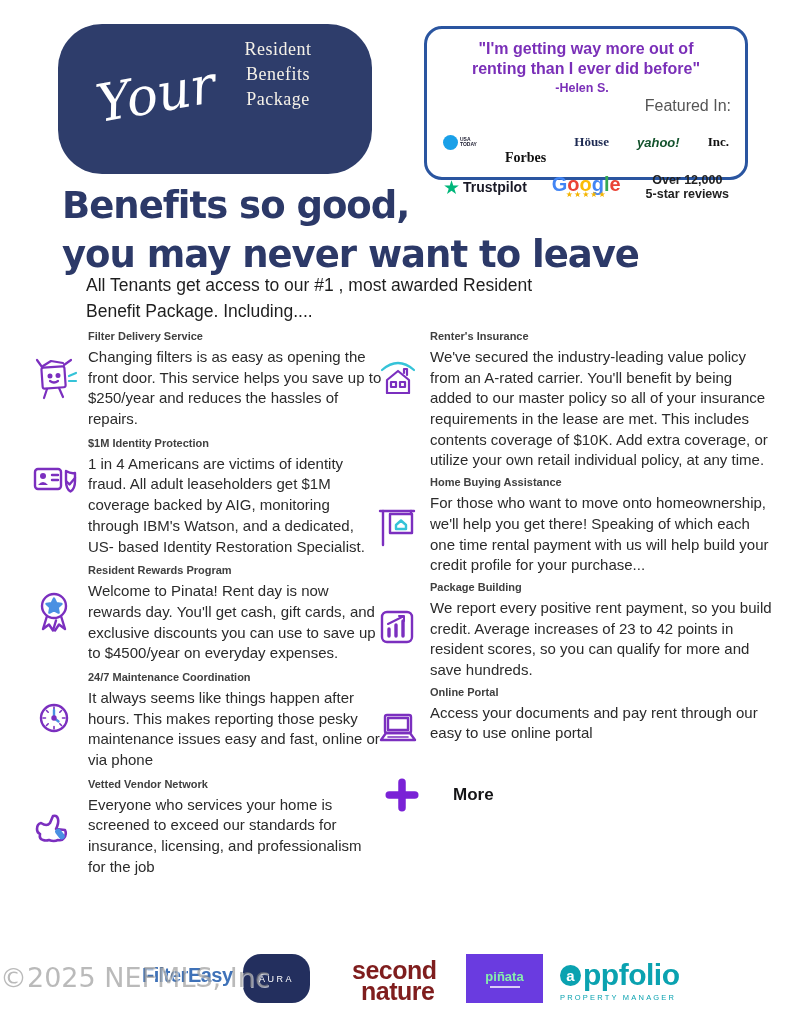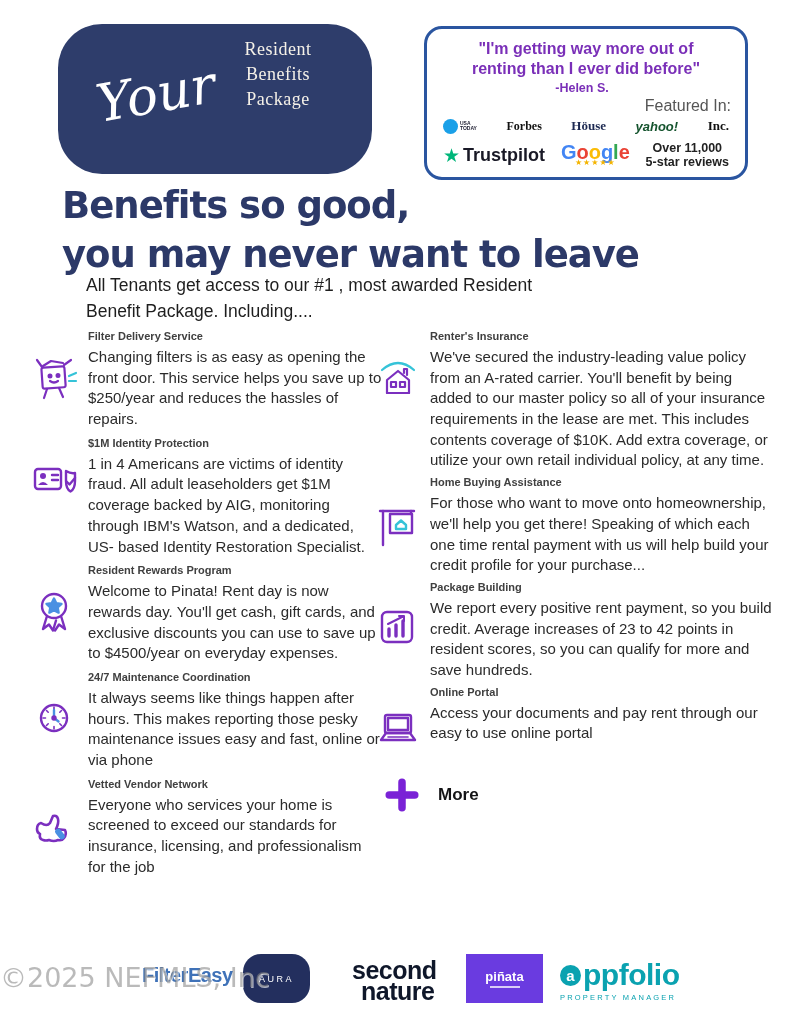--- a/index.html
+++ b/index.html
@@ -20,28 +20,28 @@
   
   .card { position:absolute; left:424px; top:26px; width:324px; height:154px;
           border:3px solid #2a55a0; border-radius:18px; background:#fff; padding:10px 14px 8px; }
   .quote { text-align:center; color:#7a2fb8; font-weight:bold; font-size:16px; line-height:1.25; }
   .attrib { text-align:center; color:#7a2fb8; font-weight:bold; font-size:12.5px; margin-top:2px; padding-right:8px;}
   .featured-label { font-size:16px; color:#555; margin-top:2px;text-align:right; }
   .logo-row { display:flex; align-items:center; justify-content:space-between; margin-top:3px; padding:0 2px; }
   .usat { display:flex; align-items:center; gap:2px; }
   .usat-dot { width:15px; height:15px; border-radius:50%; background:#1aa0e8; }
   .usat-txt { font-size:5px; font-weight:bold; color:#1a1a2e; line-height:1.1; }
-  .forbes { font-family:"Liberation Serif", serif; font-weight:bold; font-size:12px; color:#111; }
+  .forbes { font-family:"Liberation Serif", serif; font-weight:bold; font-size:14px; color:#111;margin-top:32px; }
   .house  { font-family:"Liberation Serif", serif; font-weight:bold; font-size:13px; color:#1d2a52; }
   .yahoo  { font-style:italic; font-weight:700; font-size:13px; color:#14532d; }
   .incmag { font-family:"Liberation Serif", serif; font-weight:900; font-size:13px; color:#111; }
   .review-row { display:flex; align-items:center; justify-content:space-between; margin-top:7px; padding:0 2px; }
   .tp { display:flex; align-items:center; gap:3px; }
   .tp-star { color:#00b67a; font-size:19px; line-height:1; }
-  .tp-word { font-size:18px; font-weight:bold; color:#191926; }
+  .tp-word { font-size:14px; font-weight:bold; color:#191926; }
   .google { text-align:center; line-height:.8; }
   .gword { font-size:20px; font-weight:bold; }
   .g1{color:#4285F4}.g2{color:#EA4335}.g3{color:#FBBC05}.g4{color:#4285F4}.g5{color:#34A853}.g6{color:#EA4335}
   .gstars { font-size:8px; color:#f4b400; letter-spacing:1px; }
   .reviews { font-size:12.5px; font-weight:bold; color:#222; text-align:center; line-height:1.15; }
 
   
   .headline { position:absolute; left:62px; top:182px; color:#2c3968;
               font-family:"DejaVu Sans", sans-serif; font-weight:bold;
               font-size:37px; letter-spacing:-1px; line-height:1.32; }
@@ -49,37 +49,37 @@
 
   
   .col { position:absolute; top:330px; }
   .col-left  { left:30px;  width:352px; }
   .col-right { left:374px; width:400px; }
   .item { display:grid; grid-template-columns:58px 1fr; margin-bottom:7px; }
   .col-right .item { grid-template-columns:56px 1fr; margin-bottom:5px; }
   .item-title { grid-column:2; font-size:11px; font-weight:bold; color:#404040; margin-bottom:5px; }
   .item-icon { grid-column:1; grid-row:2; padding-top:6px; }
   .item-body { grid-column:2; grid-row:2; font-size:15px; color:#2b2b2b; line-height:1.38; }
-  .more-row { display:flex; align-items:center; gap:18px; margin-top:28px; margin-left:10px; }
+  .more-row { display:flex; align-items:center; gap:33px; margin-top:28px; margin-left:10px; }
   .more-label { font-size:17px; font-weight:bold; color:#141416; }
 
   
   .partners { position:absolute; left:0; top:948px; width:800px; height:70px; }
   .p-filtereasy { position:absolute; left:142px; top:16px; font-size:20px; font-weight:800;
                   color:#3f72b8; letter-spacing:-.5px;
                   text-shadow:0 0 2px #fff, 0 0 1px #fff; }
   .p-aura { position:absolute; left:243px; top:6px; width:67px; height:49px; background:#232f5e;
             display:flex; align-items:center; justify-content:center;border-radius:18px; }
   .p-aura span { color:#fff; font-size:9px; letter-spacing:2.5px; }
-  .p-secondnature { position:absolute; left:352px; top:12px; color:#0f172a;
+  .p-secondnature { position:absolute; left:352px; top:12px; color:#7f1d1d;
                     font-weight:800; font-size:25px; line-height:.82; letter-spacing:-.5px; }
   .p-secondnature .sn2 { margin-left:9px; }
   .p-pinata { position:absolute; left:466px; top:6px; width:77px; height:49px; background:#6a3be0;
               display:flex; flex-direction:column; align-items:center; justify-content:center; gap:2px; }
-  .p-pinata span { color:#ffffff; font-size:13px; font-weight:bold; }
+  .p-pinata span { color:#86efac; font-size:13px; font-weight:bold; }
   .p-pinata .sub-line { width:30px; height:2px; background:rgba(255,255,255,.75); }
   .p-appfolio { position:absolute; left:560px; top:10px; color:#0aa2b0; }
   .af-top { display:flex; align-items:center; gap:2px; }
   .af-a { width:21px; height:21px; border-radius:50%; background:#0aa2b0; color:#fff;
           font-size:15px; font-weight:bold; display:flex; align-items:center; justify-content:center; }
   .af-word { font-size:30px; font-weight:bold; letter-spacing:-.5px; }
   .af-sub { font-size:7.5px; letter-spacing:2.2px; margin-top:1px; color:#0aa2b0; }
 
   
   .watermark { position:absolute; left:0; top:962px; z-index:5;
@@ -126,21 +126,21 @@
     <div class="review-row">
       <div class="tp">
         <span class="tp-star">★</span>
         <span class="tp-word">Trustpilot</span>
       </div>
       <div class="google">
         <div class="gword"><span class="g1">G</span><span class="g2">o</span><span class="g3">o</span><span class="g4">g</span><span class="g5">l</span><span class="g6">e</span></div>
         <div class="gstars">★★★★★</div>
       </div>
       <div class="reviews">
-        <div>Over 11,000</div>
+        <div>Over 12,000</div>
         <div>5-star reviews</div>
       </div>
     </div>
   </div>
 
   <div class="headline">
     <div>Benefits so good,</div>
     <div>you may never want to leave</div>
   </div>
   <div class="intro">

